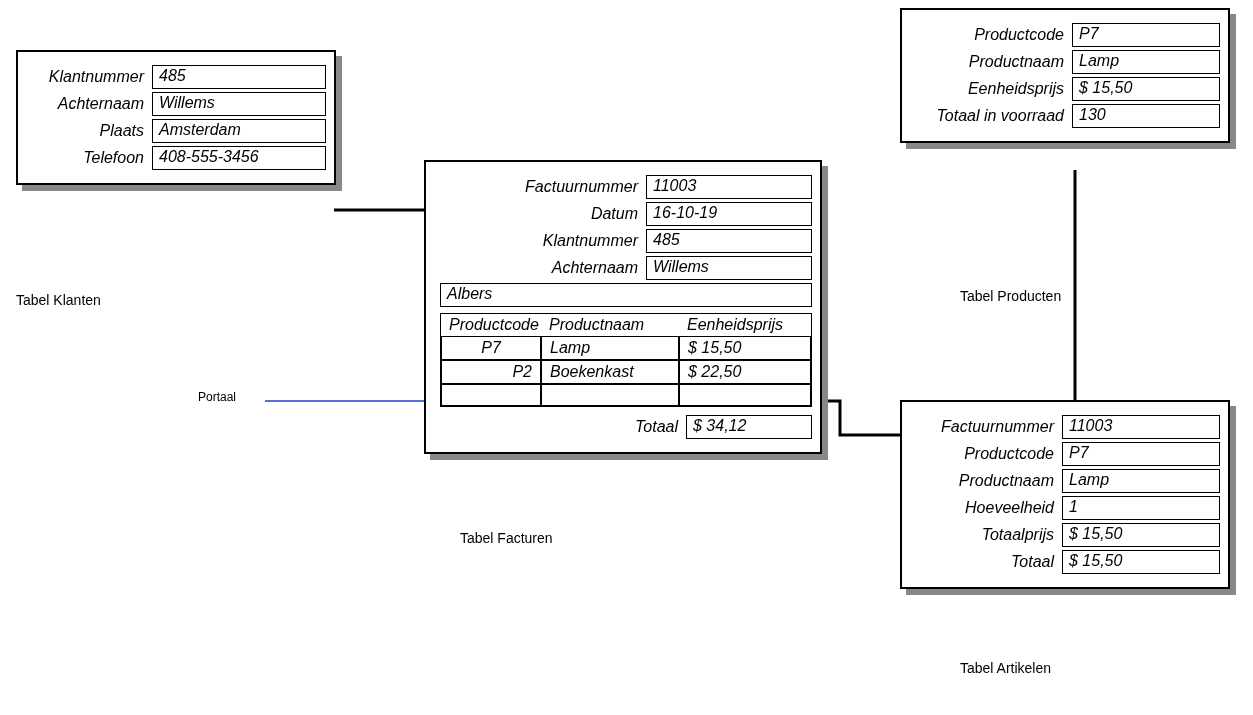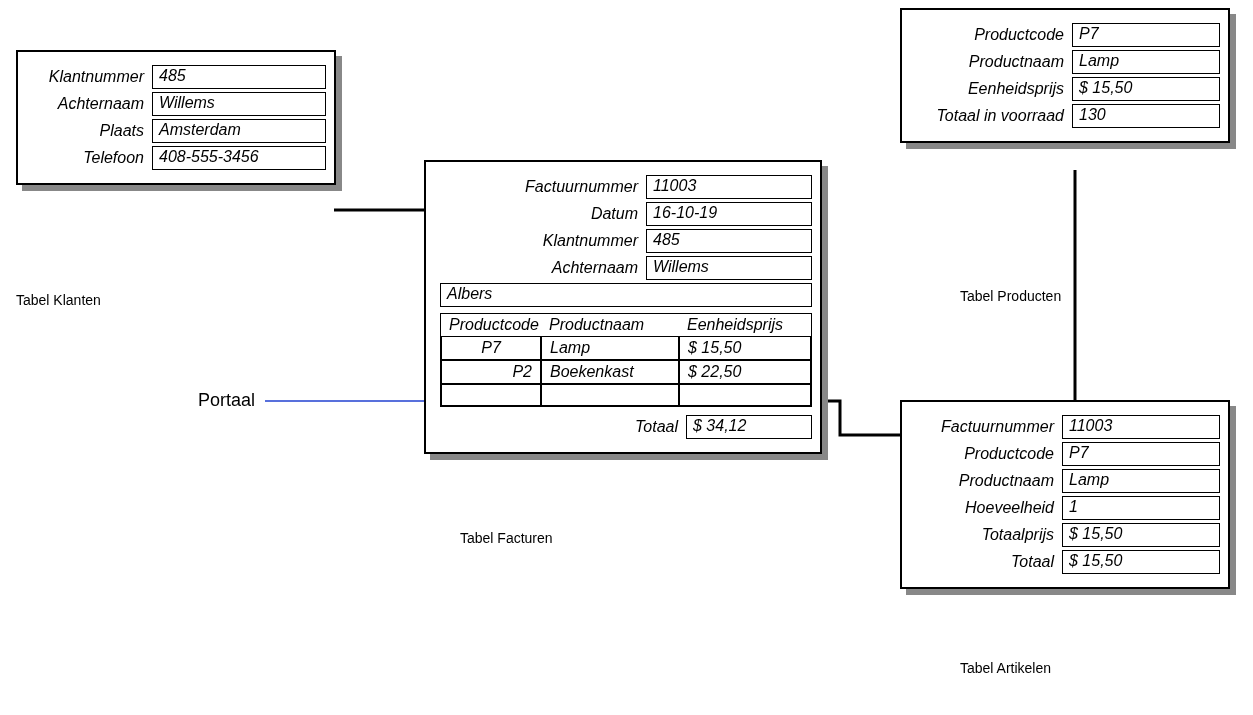--- a/index.html
+++ b/index.html
@@ -156,21 +156,21 @@
     </div>
   </div>
 
   <div class="row" style="margin-top:8px;">
     <div class="lbl" style="width:238px;">Totaal</div>
     <div class="val">$ 34,12</div>
   </div>
 </div>
 <div class="caption" style="left:460px; top:530px;">Tabel Facturen</div>
 
-<div class="caption" style="left:198px; top:390px; font-size:18px;">Portaal</div>
+<div class="caption" style="left:198px; top:390px; font-size:12px;">Portaal</div>
 
 <div class="panel" style="left:900px; top:8px; width:330px;">
   <div class="row">
     <div class="lbl" style="width:148px;">Productcode</div>
     <div class="val">P7</div>
   </div>
   <div class="row">
     <div class="lbl" style="width:148px;">Productnaam</div>
     <div class="val">Lamp</div>
   </div>

